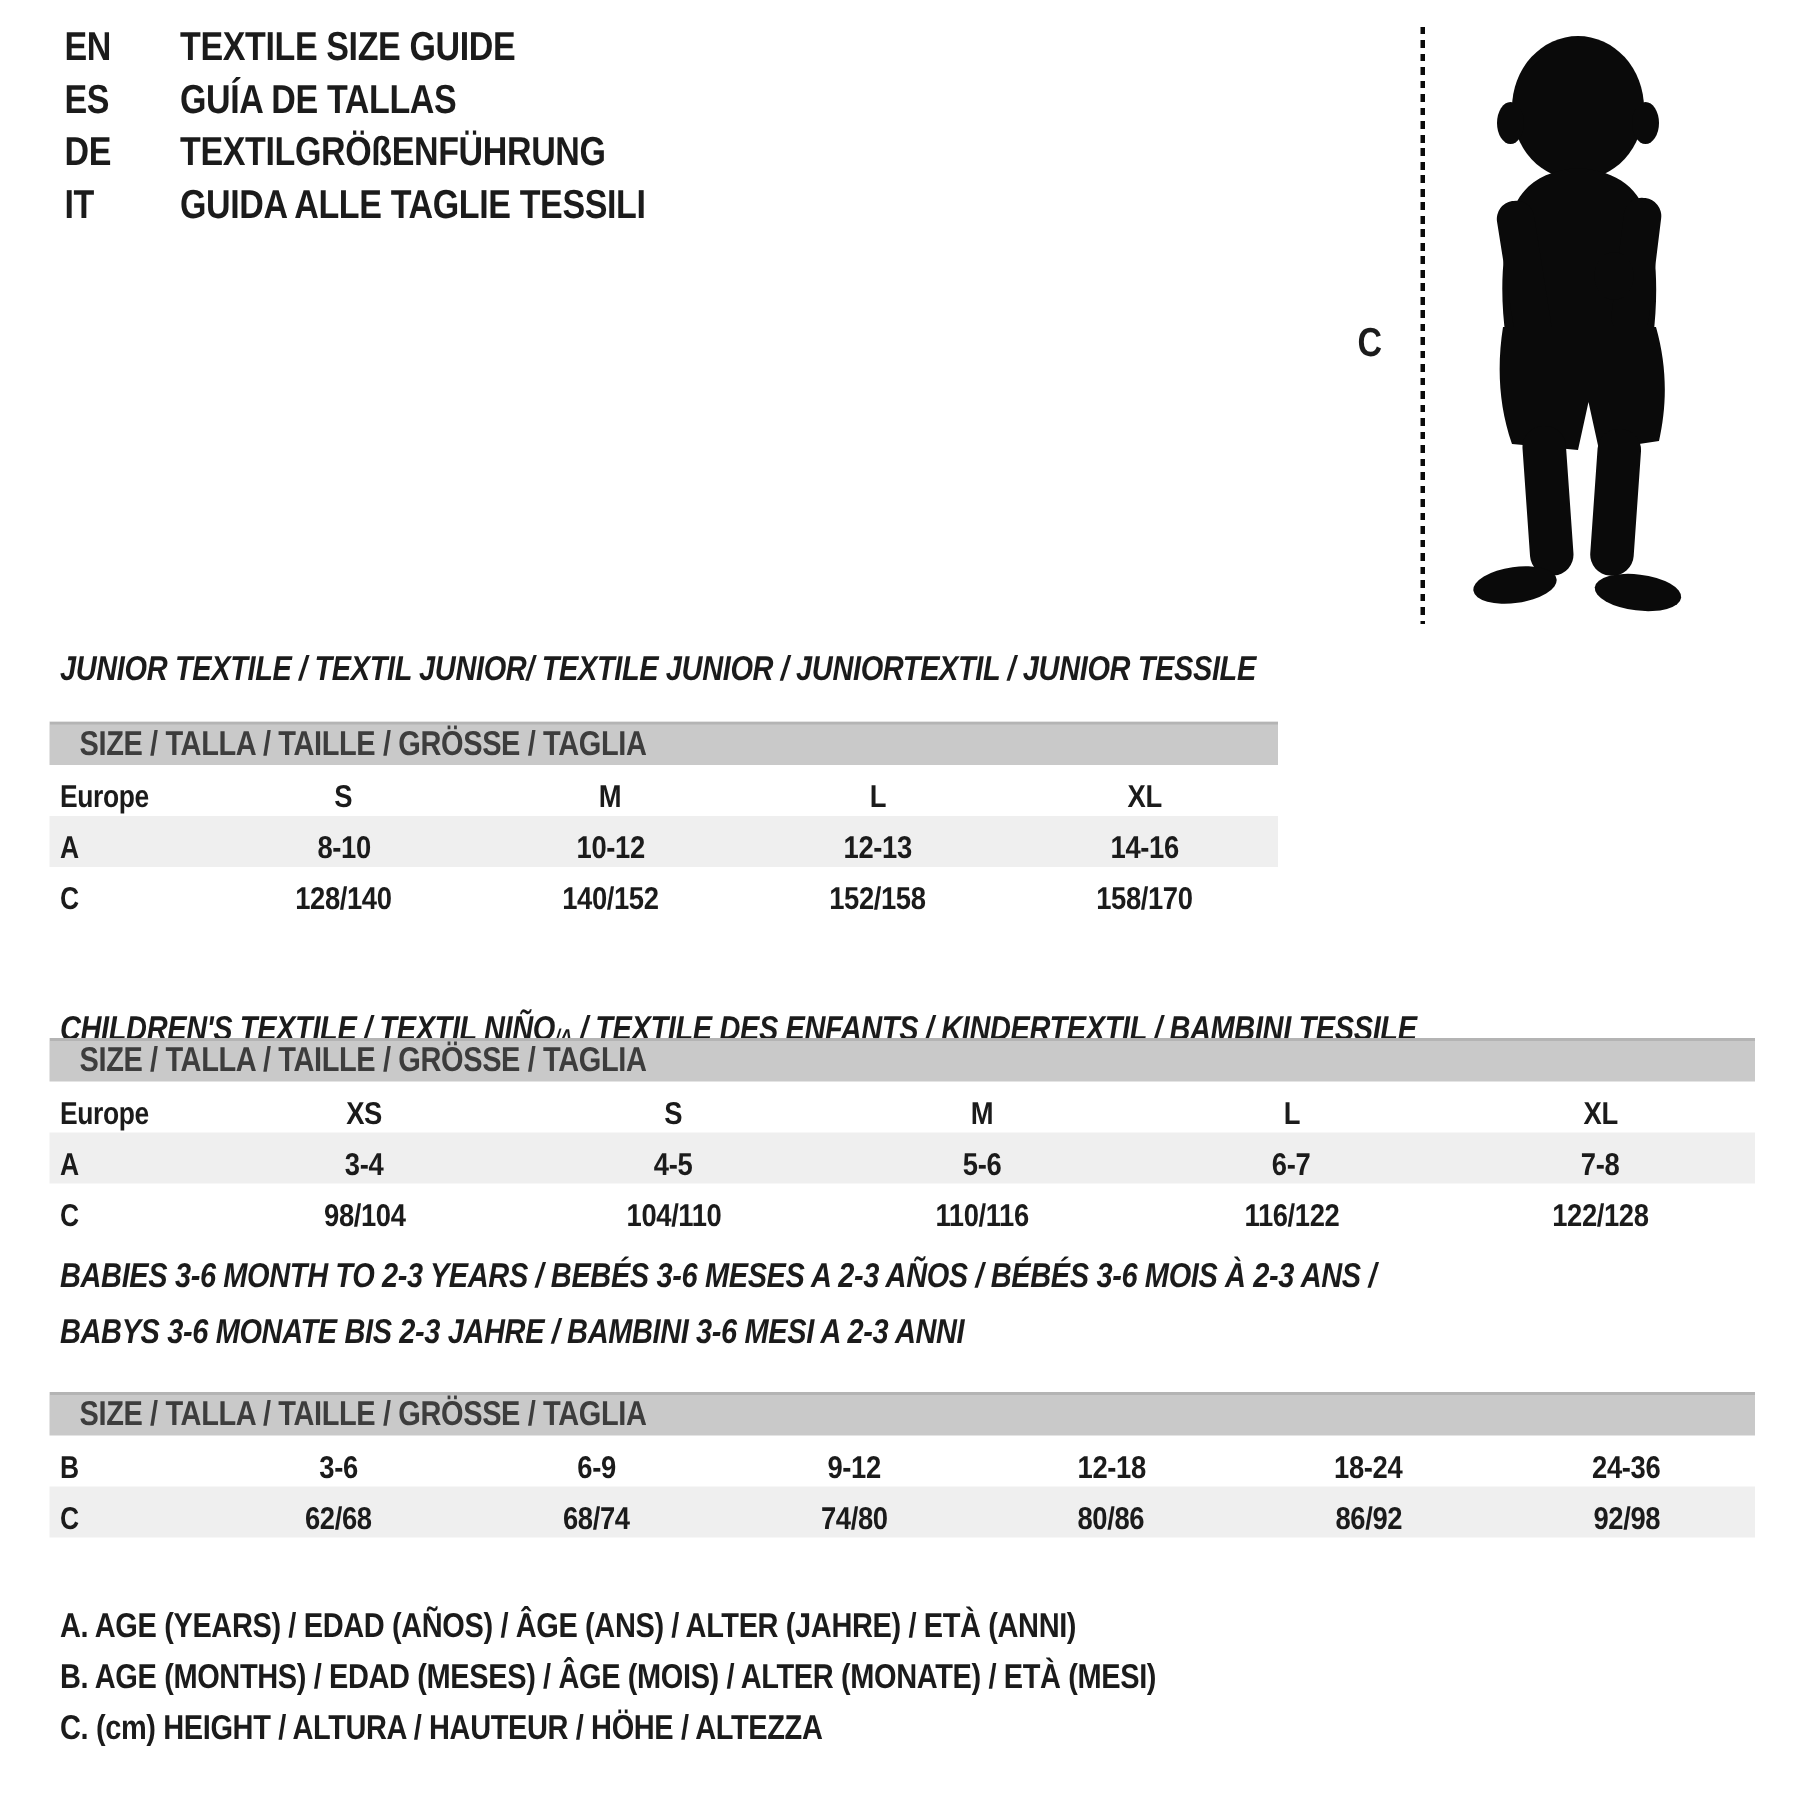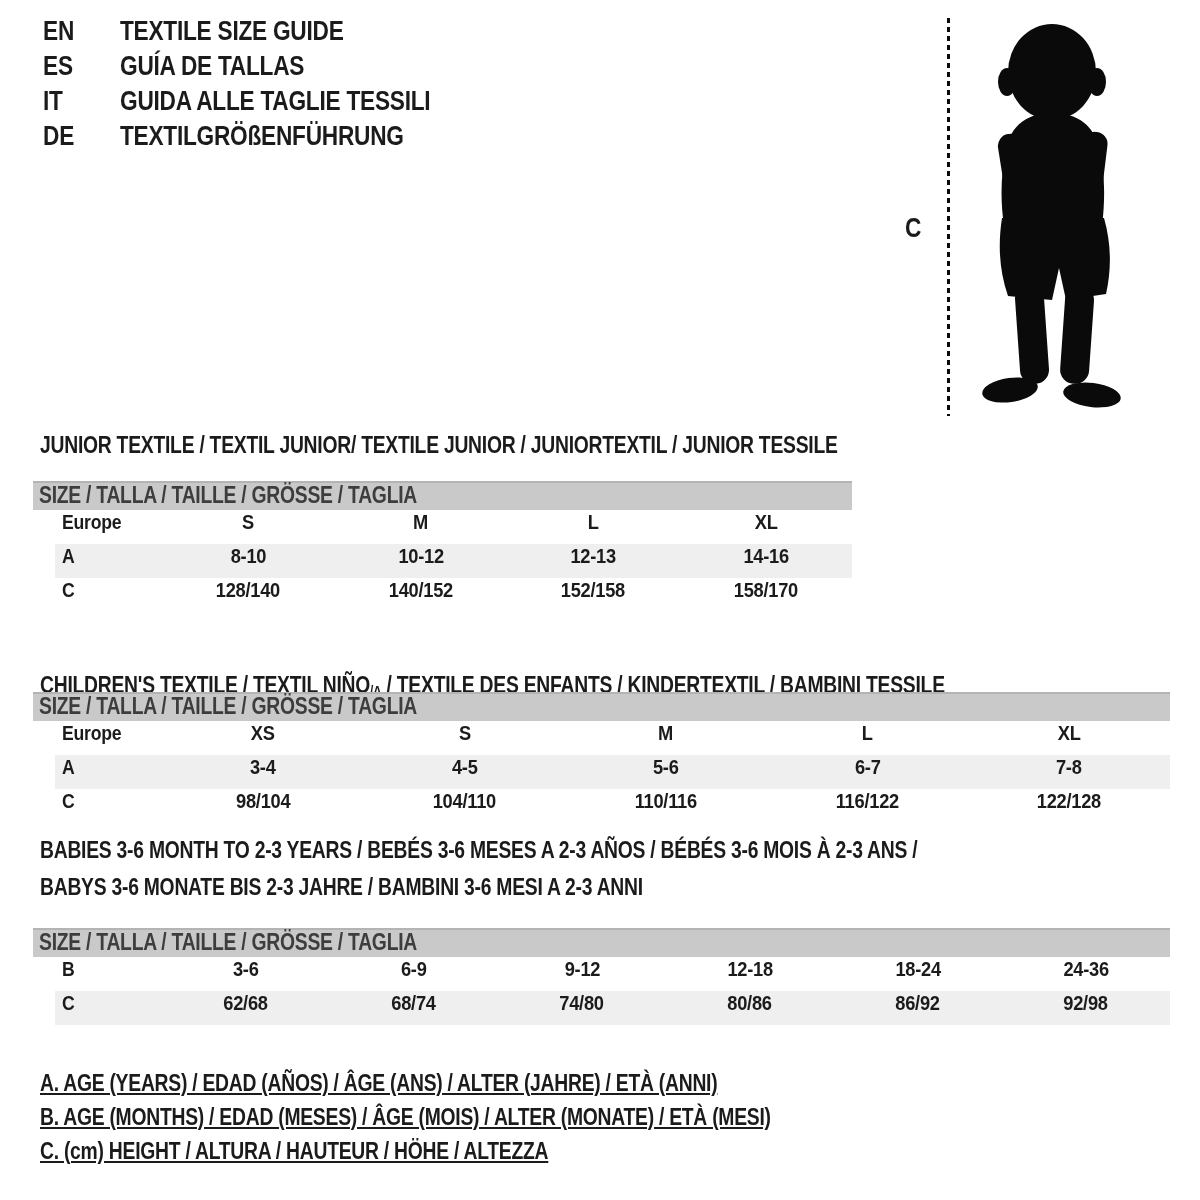--- a/index.html
+++ b/index.html
@@ -22,65 +22,65 @@
   
   .dotted-line {
     position:absolute; left:947px; top:18px; width:3px; height:398px;
     background:repeating-linear-gradient(to bottom, var(--silhouette,#0a0a0a) 0 5px, transparent 5px 9px);
   }
   .figure-label { position:absolute; left:905px; top:213px; font-size:27px; font-weight:700; }
   .baby-svg { position:absolute; left:960px; top:18px; width:188px; height:402px; }
   .baby-svg g { fill:var(--silhouette,#0a0a0a); }
 
   
-  .section-title { position:absolute; left:40px; font-size:23px; font-weight:700; line-height:28px; white-space:nowrap; }
+  .section-title { position:absolute; left:40px; font-size:23px; font-weight:700; line-height:28px; white-space:nowrap;font-style:italic; }
   .title-junior   { top:431px; }
   .title-children { top:671px; }
   .title-babies   { top:832px; line-height:37px; }
   .sub-a { font-size:.62em; vertical-align:-.22em; }
 
   
   .stable { position:absolute; left:33px; }
   .stable-junior   { top:481px; width:819px; }
   .stable-children { top:692px; width:1137px; }
   .stable-babies   { top:928px; width:1137px; }
   .size-bar {
-    height:29px; display:flex; align-items:center; padding-left:6px;
+    height:29px; display:flex; align-items:center; padding-left:20px;
     background:var(--size_bar_bg,#c9c9c9); color:var(--size_bar_text,#3d3d3d);
     font-size:23px; font-weight:700;
     box-shadow:inset 0 2px 0 rgba(0,0,0,.10);
   }
-  .trow { display:flex; align-items:flex-start; height:34px; font-size:21px; font-weight:700;margin-left:22px; }
+  .trow { display:flex; align-items:flex-end; height:34px; font-size:21px; font-weight:700; }
   .trow.shaded { background:var(--shaded_row_bg,#efefef); }
   .tlabel { width:107px; padding-left:7px; }
   .tcell  { flex:1; text-align:center; }
 
   
   .legend { position:absolute; left:40px; top:1066px; }
-  .legend-line { height:34px; display:flex; align-items:center; font-size:23px; font-weight:700;text-decoration:underline; }
+  .legend-line { height:34px; display:flex; align-items:center; font-size:23px; font-weight:700; }
 </style>
 </head>
 <body>
 
 <section class="lang-block">
   <div class="lang-row">
     <span class="lang-code"><span class="cx">EN</span></span>
     <span class="cx">TEXTILE SIZE GUIDE</span>
   </div>
   <div class="lang-row">
     <span class="lang-code"><span class="cx">ES</span></span>
     <span class="cx">GUÍA DE TALLAS</span>
   </div>
   <div class="lang-row">
+    <span class="lang-code"><span class="cx">DE</span></span>
+    <span class="cx">TEXTILGRÖßENFÜHRUNG</span>
+  </div>
+  <div class="lang-row">
     <span class="lang-code"><span class="cx">IT</span></span>
     <span class="cx">GUIDA ALLE TAGLIE TESSILI</span>
-  </div>
-  <div class="lang-row">
-    <span class="lang-code"><span class="cx">DE</span></span>
-    <span class="cx">TEXTILGRÖßENFÜHRUNG</span>
   </div>
 </section>
 
 <div class="dotted-line"></div>
 <div class="figure-label"><span class="cx">C</span></div>
 <svg class="baby-svg" viewBox="0 0 188 402" aria-hidden="true">
   <g>
     <ellipse cx="92" cy="54" rx="44" ry="48"></ellipse>
     <ellipse cx="47" cy="64" rx="9" ry="14"></ellipse>
     <ellipse cx="137" cy="64" rx="9" ry="14"></ellipse>

